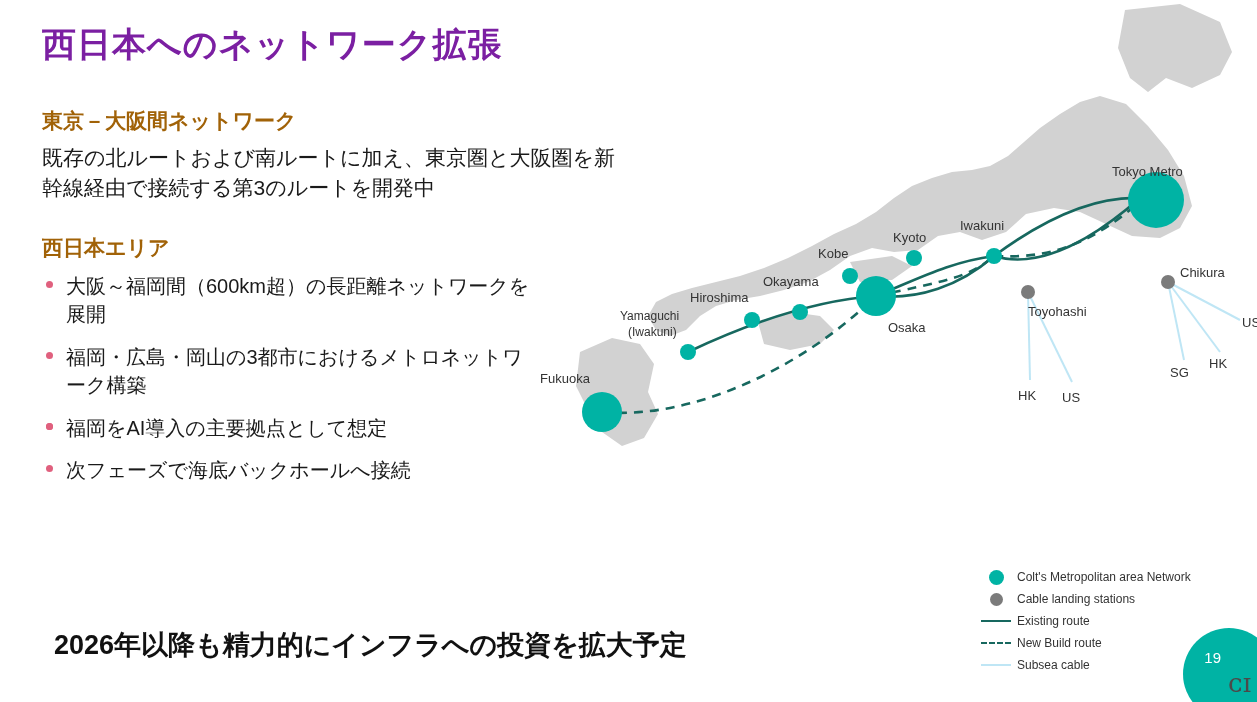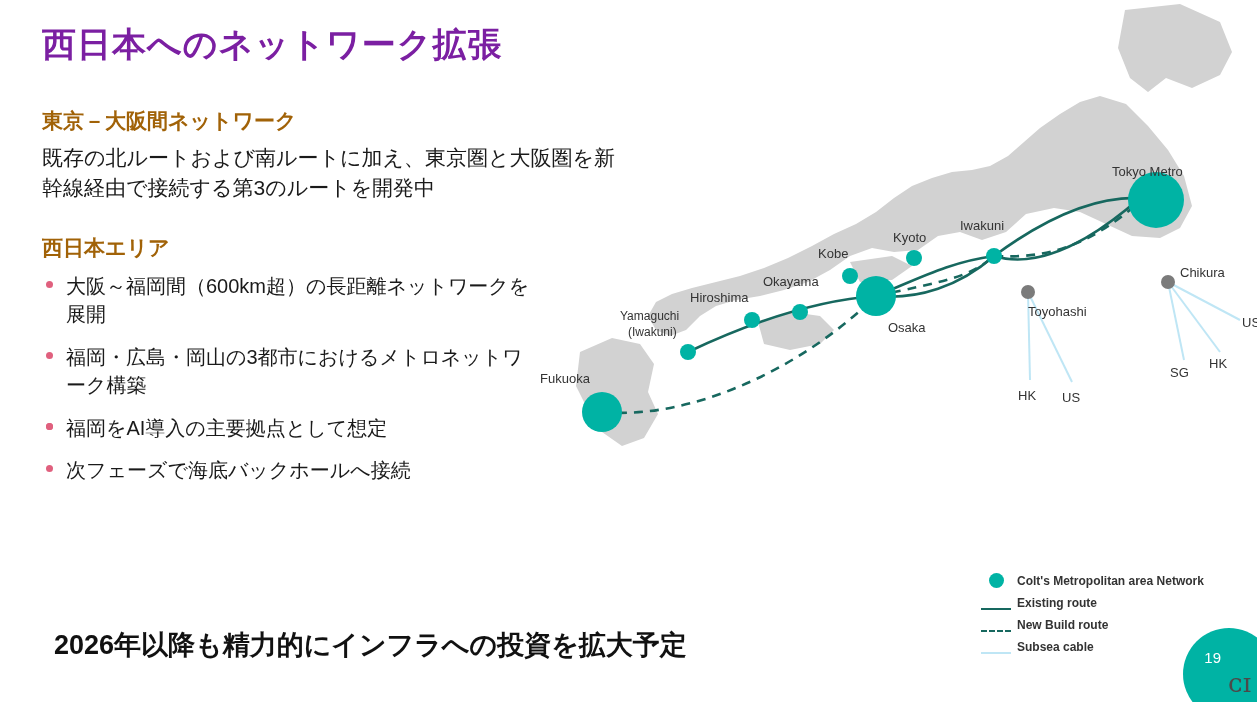--- a/index.html
+++ b/index.html
@@ -109,22 +109,21 @@
     left: 975px;
     top: 566px;
     width: 250px;
   }
   .legend-row {
     position: relative;
     height: 22px;
     font-size: 12px;
     color: #333333;
     display: flex;
-    align-items: flex-end;
-    font-weight: bold;
+    align-items: center;
   }
   .legend-mark {
     width: 42px;
     display: flex;
     align-items: center;
     justify-content: center;
     flex: 0 0 42px;
   }
   .dot-teal {
     width: 15px; height: 15px; border-radius: 50%;
@@ -292,20 +291,26 @@
 
   <div id="legend">
     <div class="legend-row">
       <span class="legend-mark">
           <span class="dot-teal"></span>
         </span>
       <span>Colt's Metropolitan area Network</span>
     </div>
     <div class="legend-row">
       <span class="legend-mark">
+          <span class="dot-grey"></span>
+        </span>
+      <span>Cable landing stations</span>
+    </div>
+    <div class="legend-row">
+      <span class="legend-mark">
           <span class="line-solid"></span>
         </span>
       <span>Existing route</span>
     </div>
     <div class="legend-row">
       <span class="legend-mark">
           <span class="line-dash"></span>
         </span>
       <span>New Build route</span>
     </div>

